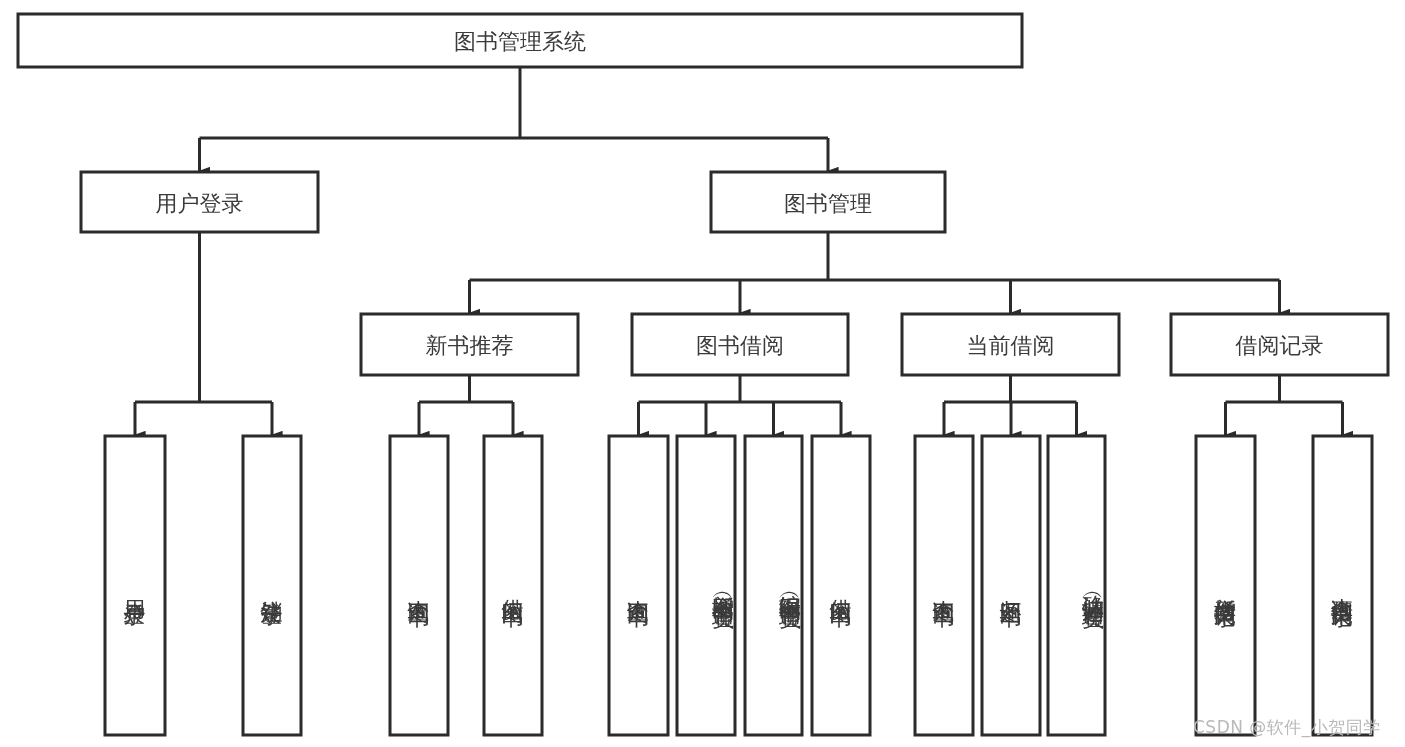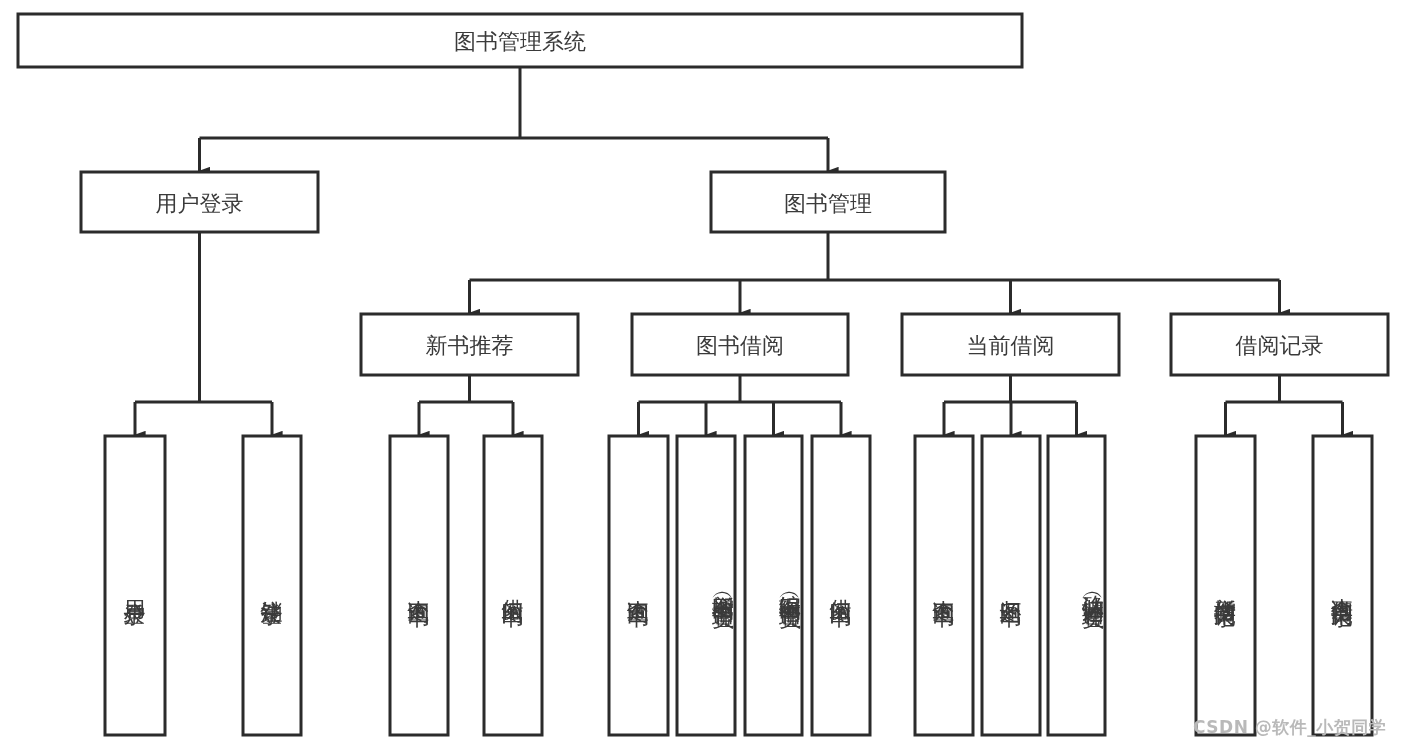--- a/index.html
+++ b/index.html
@@ -59,21 +59,20 @@
     white-space: nowrap;
     pointer-events: none;
   }
   .watermark {
     position: absolute;
     font-family: "DejaVu Sans", "Liberation Sans", sans-serif;
     font-size: 17px;
     color: #b9b9b9;
     white-space: nowrap;
     letter-spacing: 0.5px;
-    font-weight: bold;
   }
 </style>
 </head>
 <body>
 
 <div id="diagram-root">
 
   <svg class="canvas" viewBox="0 0 1405 747">
     <defs>
       <marker id="arrowhead" markerWidth="10" markerHeight="12" refX="4.2" refY="10.6" orient="auto" markerUnits="userSpaceOnUse">

